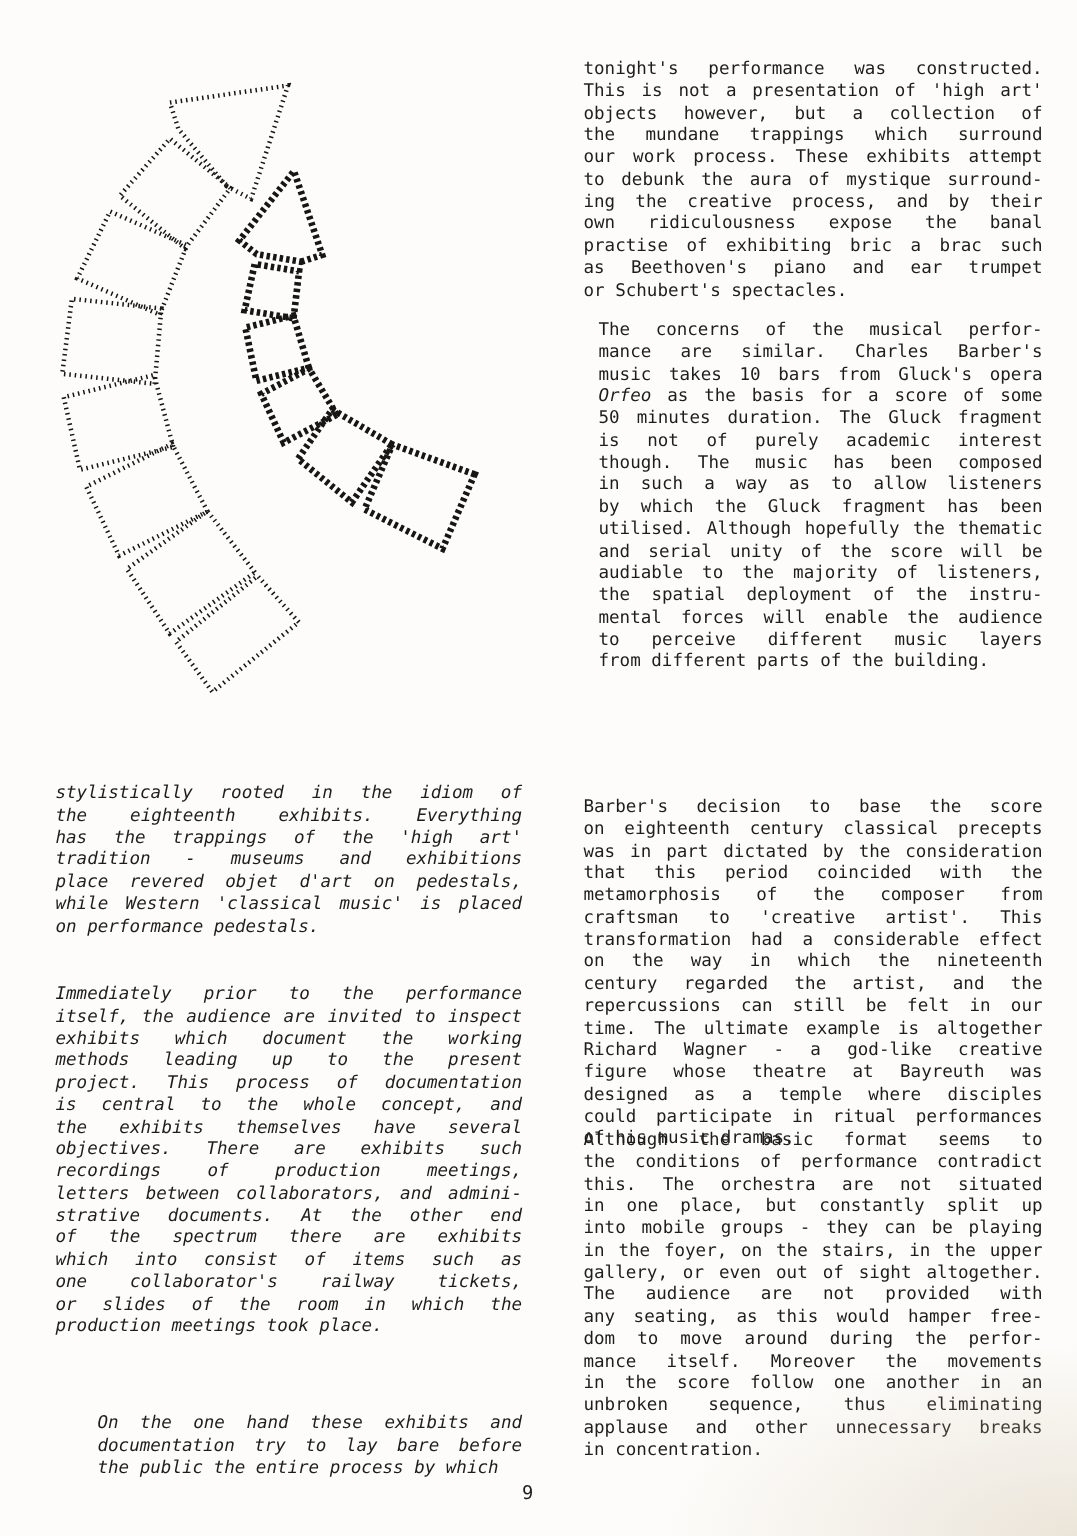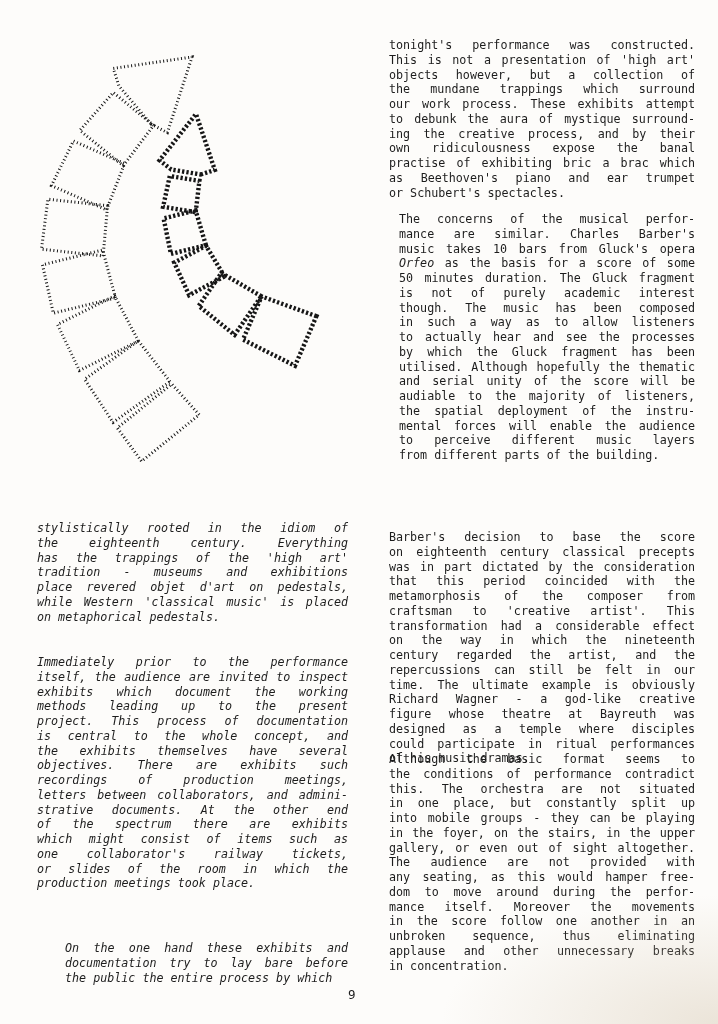--- a/index.html
+++ b/index.html
@@ -69,96 +69,95 @@
       <path d="M261.3 296.2 L221.4 273.0 L198.7 305.9 L234.6 334.9 Z" fill="none" stroke="#161616" stroke-width="4.4" stroke-dasharray="2.3 2.1" stroke-linecap="butt"></path>
       <path d="M224.5 276.5 L206.1 245.8 L174.2 262.6 L189.1 295.1 Z" fill="none" stroke="#161616" stroke-width="4.4" stroke-dasharray="2.3 2.1" stroke-linecap="butt"></path>
       <path d="M205.9 245.2 L195.6 210.4 L163.6 218.4 L170.9 253.9 Z" fill="none" stroke="#161616" stroke-width="4.4" stroke-dasharray="2.3 2.1" stroke-linecap="butt"></path>
       <path d="M195.7 212.2 L199.4 180.9 L169.8 176.0 L163.1 206.8 Z" fill="none" stroke="#161616" stroke-width="4.4" stroke-dasharray="2.3 2.1" stroke-linecap="butt"></path>
       <path d="M200.8 174.5 L214.8 169.9 L196.0 114.0 L159.6 160.3 L171.2 169.5 Z" fill="none" stroke="#161616" stroke-width="4.4" stroke-dasharray="2.3 2.1" stroke-linecap="butt"></path>
     </svg>
 
   <div class="col" id="col-left">
       <div class="para" style="top: 521px;">
         <div class="ln">stylistically rooted in the idiom of</div>
-        <div class="ln">the eighteenth century. Everything</div>
+        <div class="ln">the eighteenth exhibits. Everything</div>
         <div class="ln">has the trappings of the 'high art'</div>
         <div class="ln">tradition - museums and exhibitions</div>
         <div class="ln">place revered objet d'art on pedestals,</div>
         <div class="ln">while Western 'classical music' is placed</div>
-        <div class="ln last">on metaphorical pedestals.</div>
+        <div class="ln last">on performance pedestals.</div>
       </div>
       <div class="para" style="top: 655px;">
         <div class="ln">Immediately prior to the performance</div>
         <div class="ln">itself, the audience are invited to inspect</div>
         <div class="ln">exhibits which document the working</div>
         <div class="ln">methods leading up to the present</div>
         <div class="ln">project. This process of documentation</div>
         <div class="ln">is central to the whole concept, and</div>
         <div class="ln">the exhibits themselves have several</div>
         <div class="ln">objectives. There are exhibits such</div>
         <div class="ln">recordings of production meetings,</div>
         <div class="ln">letters between collaborators, and admini-</div>
         <div class="ln">strative documents. At the other end</div>
         <div class="ln">of the spectrum there are exhibits</div>
-        <div class="ln">which might consist of items such as</div>
+        <div class="ln">which into consist of items such as</div>
         <div class="ln">one collaborator's railway tickets,</div>
         <div class="ln">or slides of the room in which the</div>
         <div class="ln last">production meetings took place.</div>
       </div>
       <div class="para" style="top: 941px; margin-left: 28px;">
         <div class="ln">On the one hand these exhibits and</div>
         <div class="ln">documentation try to lay bare before</div>
         <div class="ln last">the public the entire process by which</div>
       </div>
     </div>
   <div class="col" id="col-right">
       <div class="para" style="top: 38px;">
         <div class="ln">tonight's performance was constructed.</div>
         <div class="ln">This is not a presentation of 'high art'</div>
         <div class="ln">objects however, but a collection of</div>
         <div class="ln">the mundane trappings which surround</div>
         <div class="ln">our work process. These exhibits attempt</div>
         <div class="ln">to debunk the aura of mystique surround-</div>
         <div class="ln">ing the creative process, and by their</div>
         <div class="ln">own ridiculousness expose the banal</div>
-        <div class="ln">practise of exhibiting bric a brac which</div>
+        <div class="ln">practise of exhibiting bric a brac such</div>
         <div class="ln">as Beethoven's piano and ear trumpet</div>
         <div class="ln last">or Schubert's spectacles.</div>
       </div>
       <div class="para" style="top: 212px; margin-left: 10px;">
         <div class="ln">The concerns of the musical perfor-</div>
         <div class="ln">mance are similar. Charles Barber's</div>
         <div class="ln">music takes 10 bars from Gluck's opera</div>
         <div class="ln"><i>Orfeo</i> as the basis for a score of some</div>
         <div class="ln">50 minutes duration. The Gluck fragment</div>
         <div class="ln">is not of purely academic interest</div>
         <div class="ln">though. The music has been composed</div>
         <div class="ln">in such a way as to allow listeners</div>
-        <div class="ln">to actually hear and see the processes</div>
         <div class="ln">by which the Gluck fragment has been</div>
         <div class="ln">utilised. Although hopefully the thematic</div>
         <div class="ln">and serial unity of the score will be</div>
         <div class="ln">audiable to the majority of listeners,</div>
         <div class="ln">the spatial deployment of the instru-</div>
         <div class="ln">mental forces will enable the audience</div>
         <div class="ln">to perceive different music layers</div>
         <div class="ln last">from different parts of the building.</div>
       </div>
       <div class="para" style="top: 490px; margin-top: 40px;">
         <div class="ln">Barber's decision to base the score</div>
         <div class="ln">on eighteenth century classical precepts</div>
         <div class="ln">was in part dictated by the consideration</div>
         <div class="ln">that this period coincided with the</div>
         <div class="ln">metamorphosis of the composer from</div>
         <div class="ln">craftsman to 'creative artist'. This</div>
         <div class="ln">transformation had a considerable effect</div>
         <div class="ln">on the way in which the nineteenth</div>
         <div class="ln">century regarded the artist, and the</div>
         <div class="ln">repercussions can still be felt in our</div>
-        <div class="ln">time. The ultimate example is obviously</div>
+        <div class="ln">time. The ultimate example is altogether</div>
         <div class="ln">Richard Wagner - a god-like creative</div>
         <div class="ln">figure whose theatre at Bayreuth was</div>
         <div class="ln">designed as a temple where disciples</div>
         <div class="ln">could participate in ritual performances</div>
         <div class="ln last">of his music dramas.</div>
       </div>
       <div class="para" style="top: 752px;">
         <div class="ln">Although the basic format seems to</div>
         <div class="ln">the conditions of performance contradict</div>
         <div class="ln">this. The orchestra are not situated</div>

